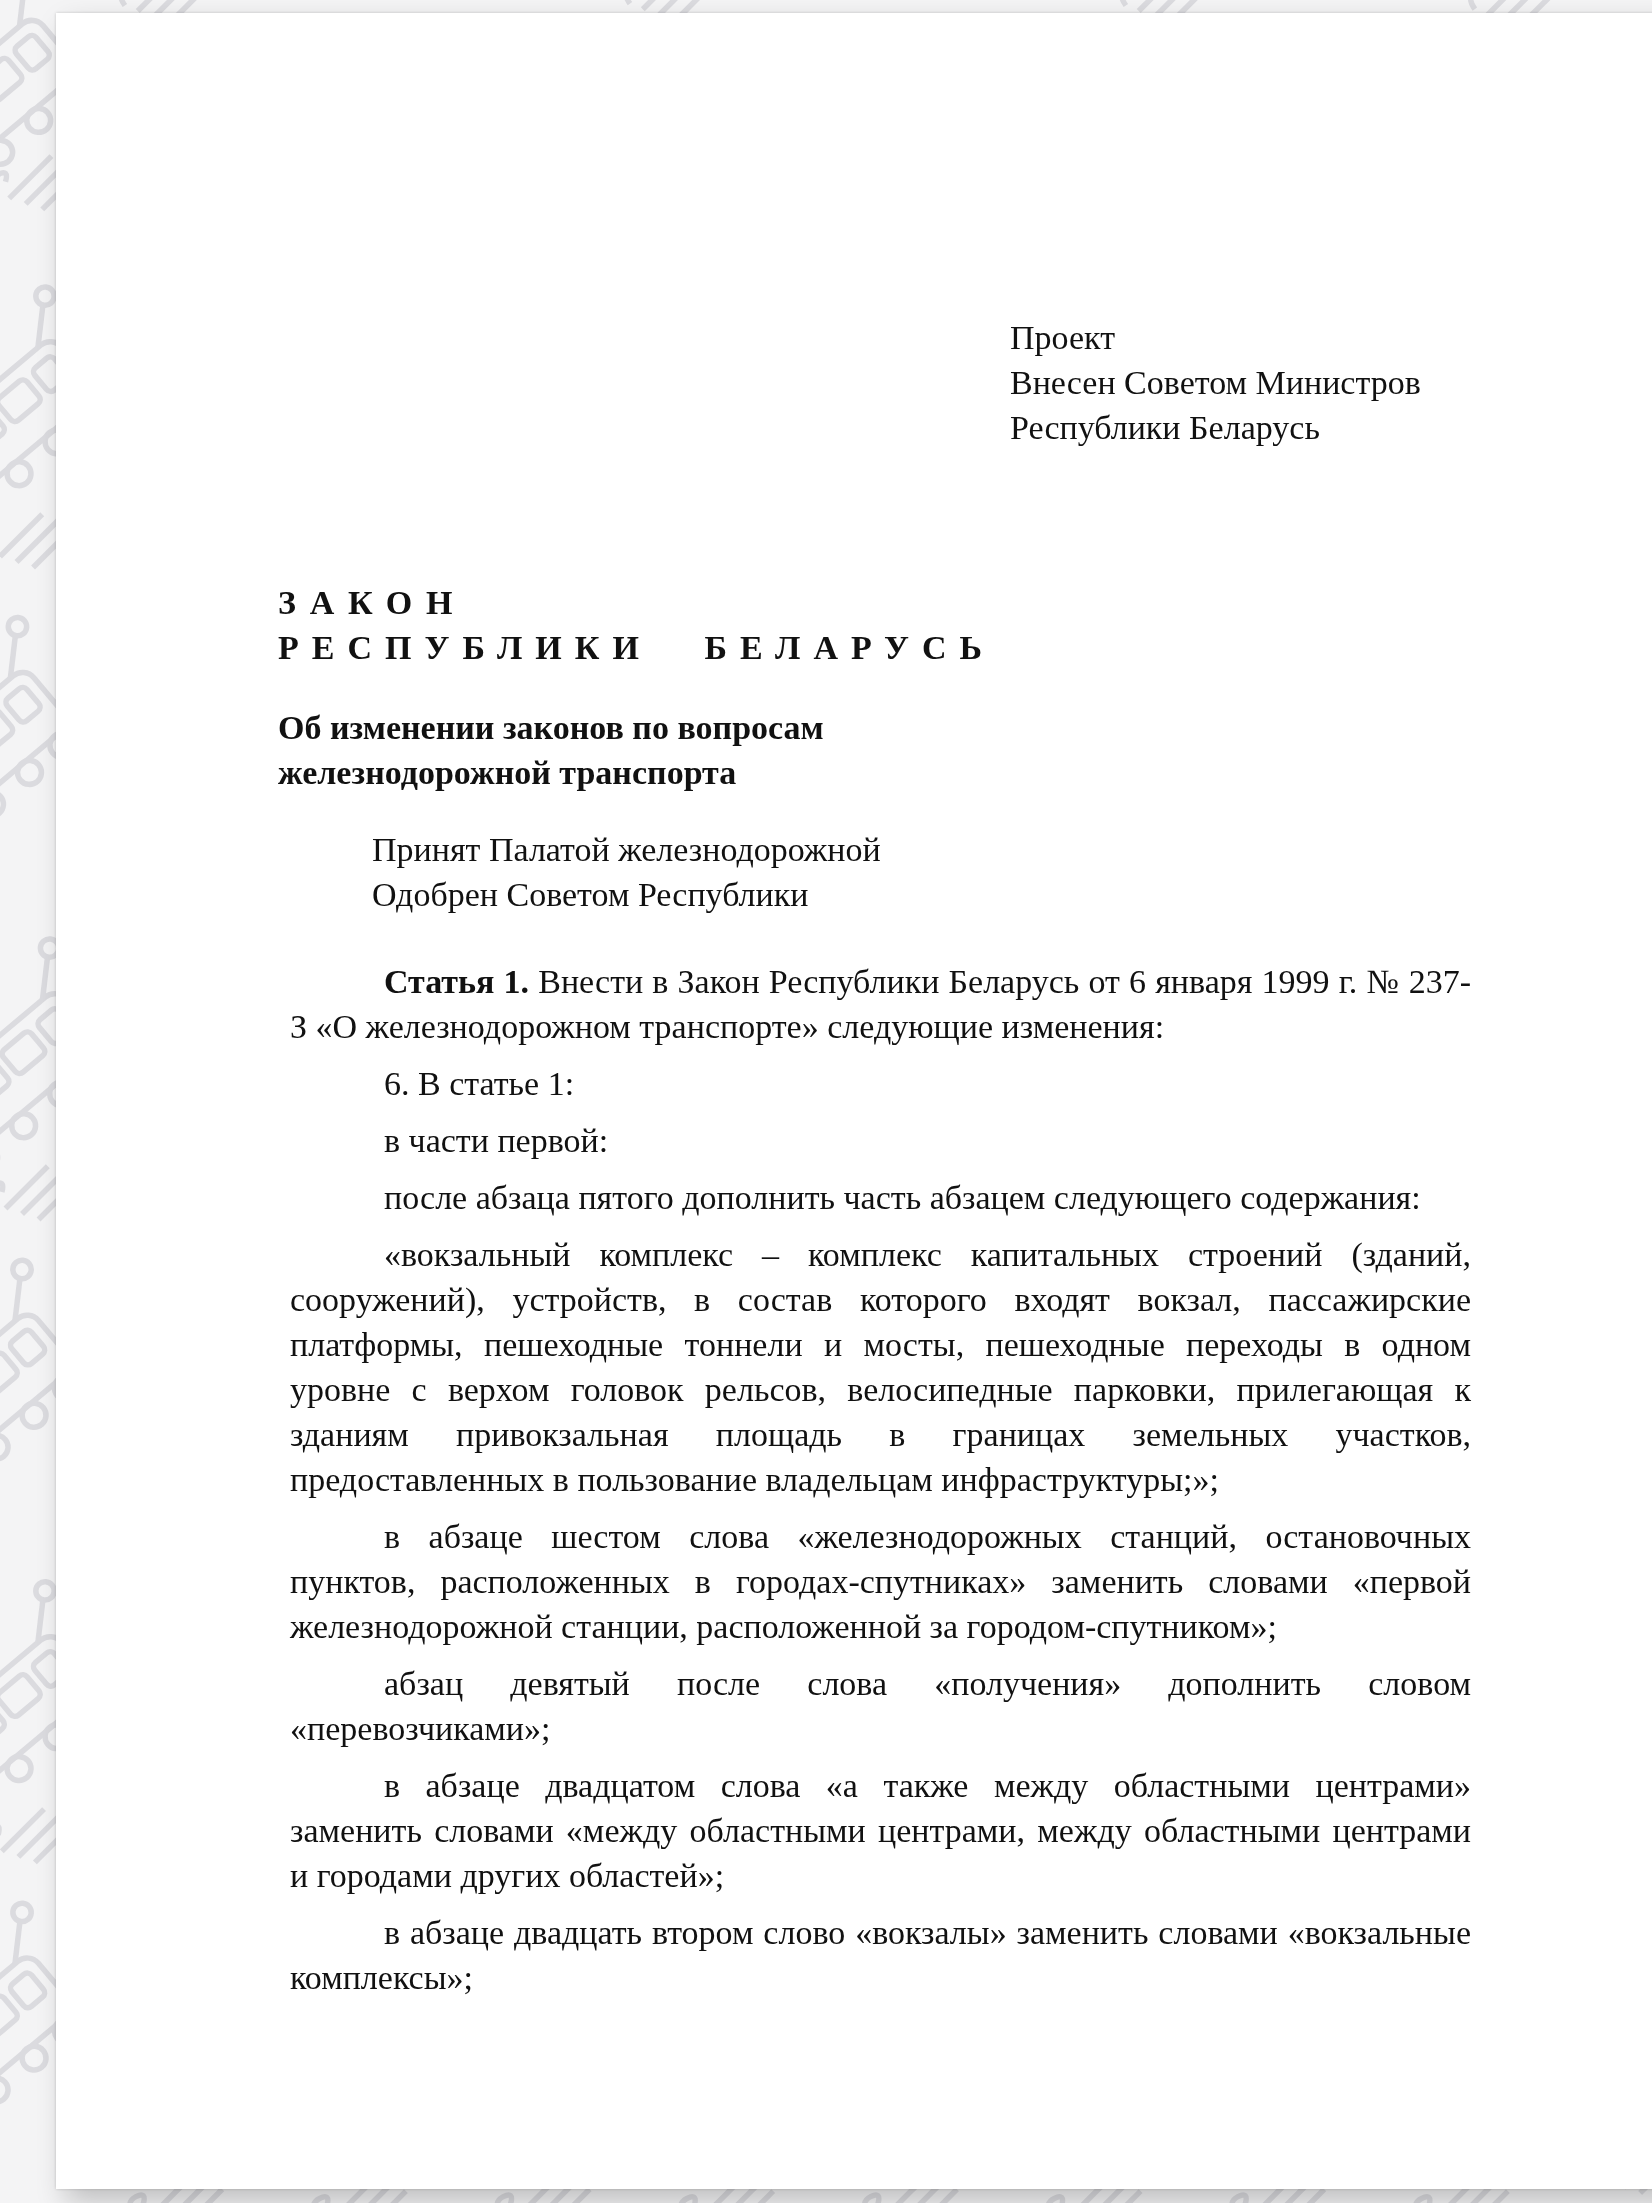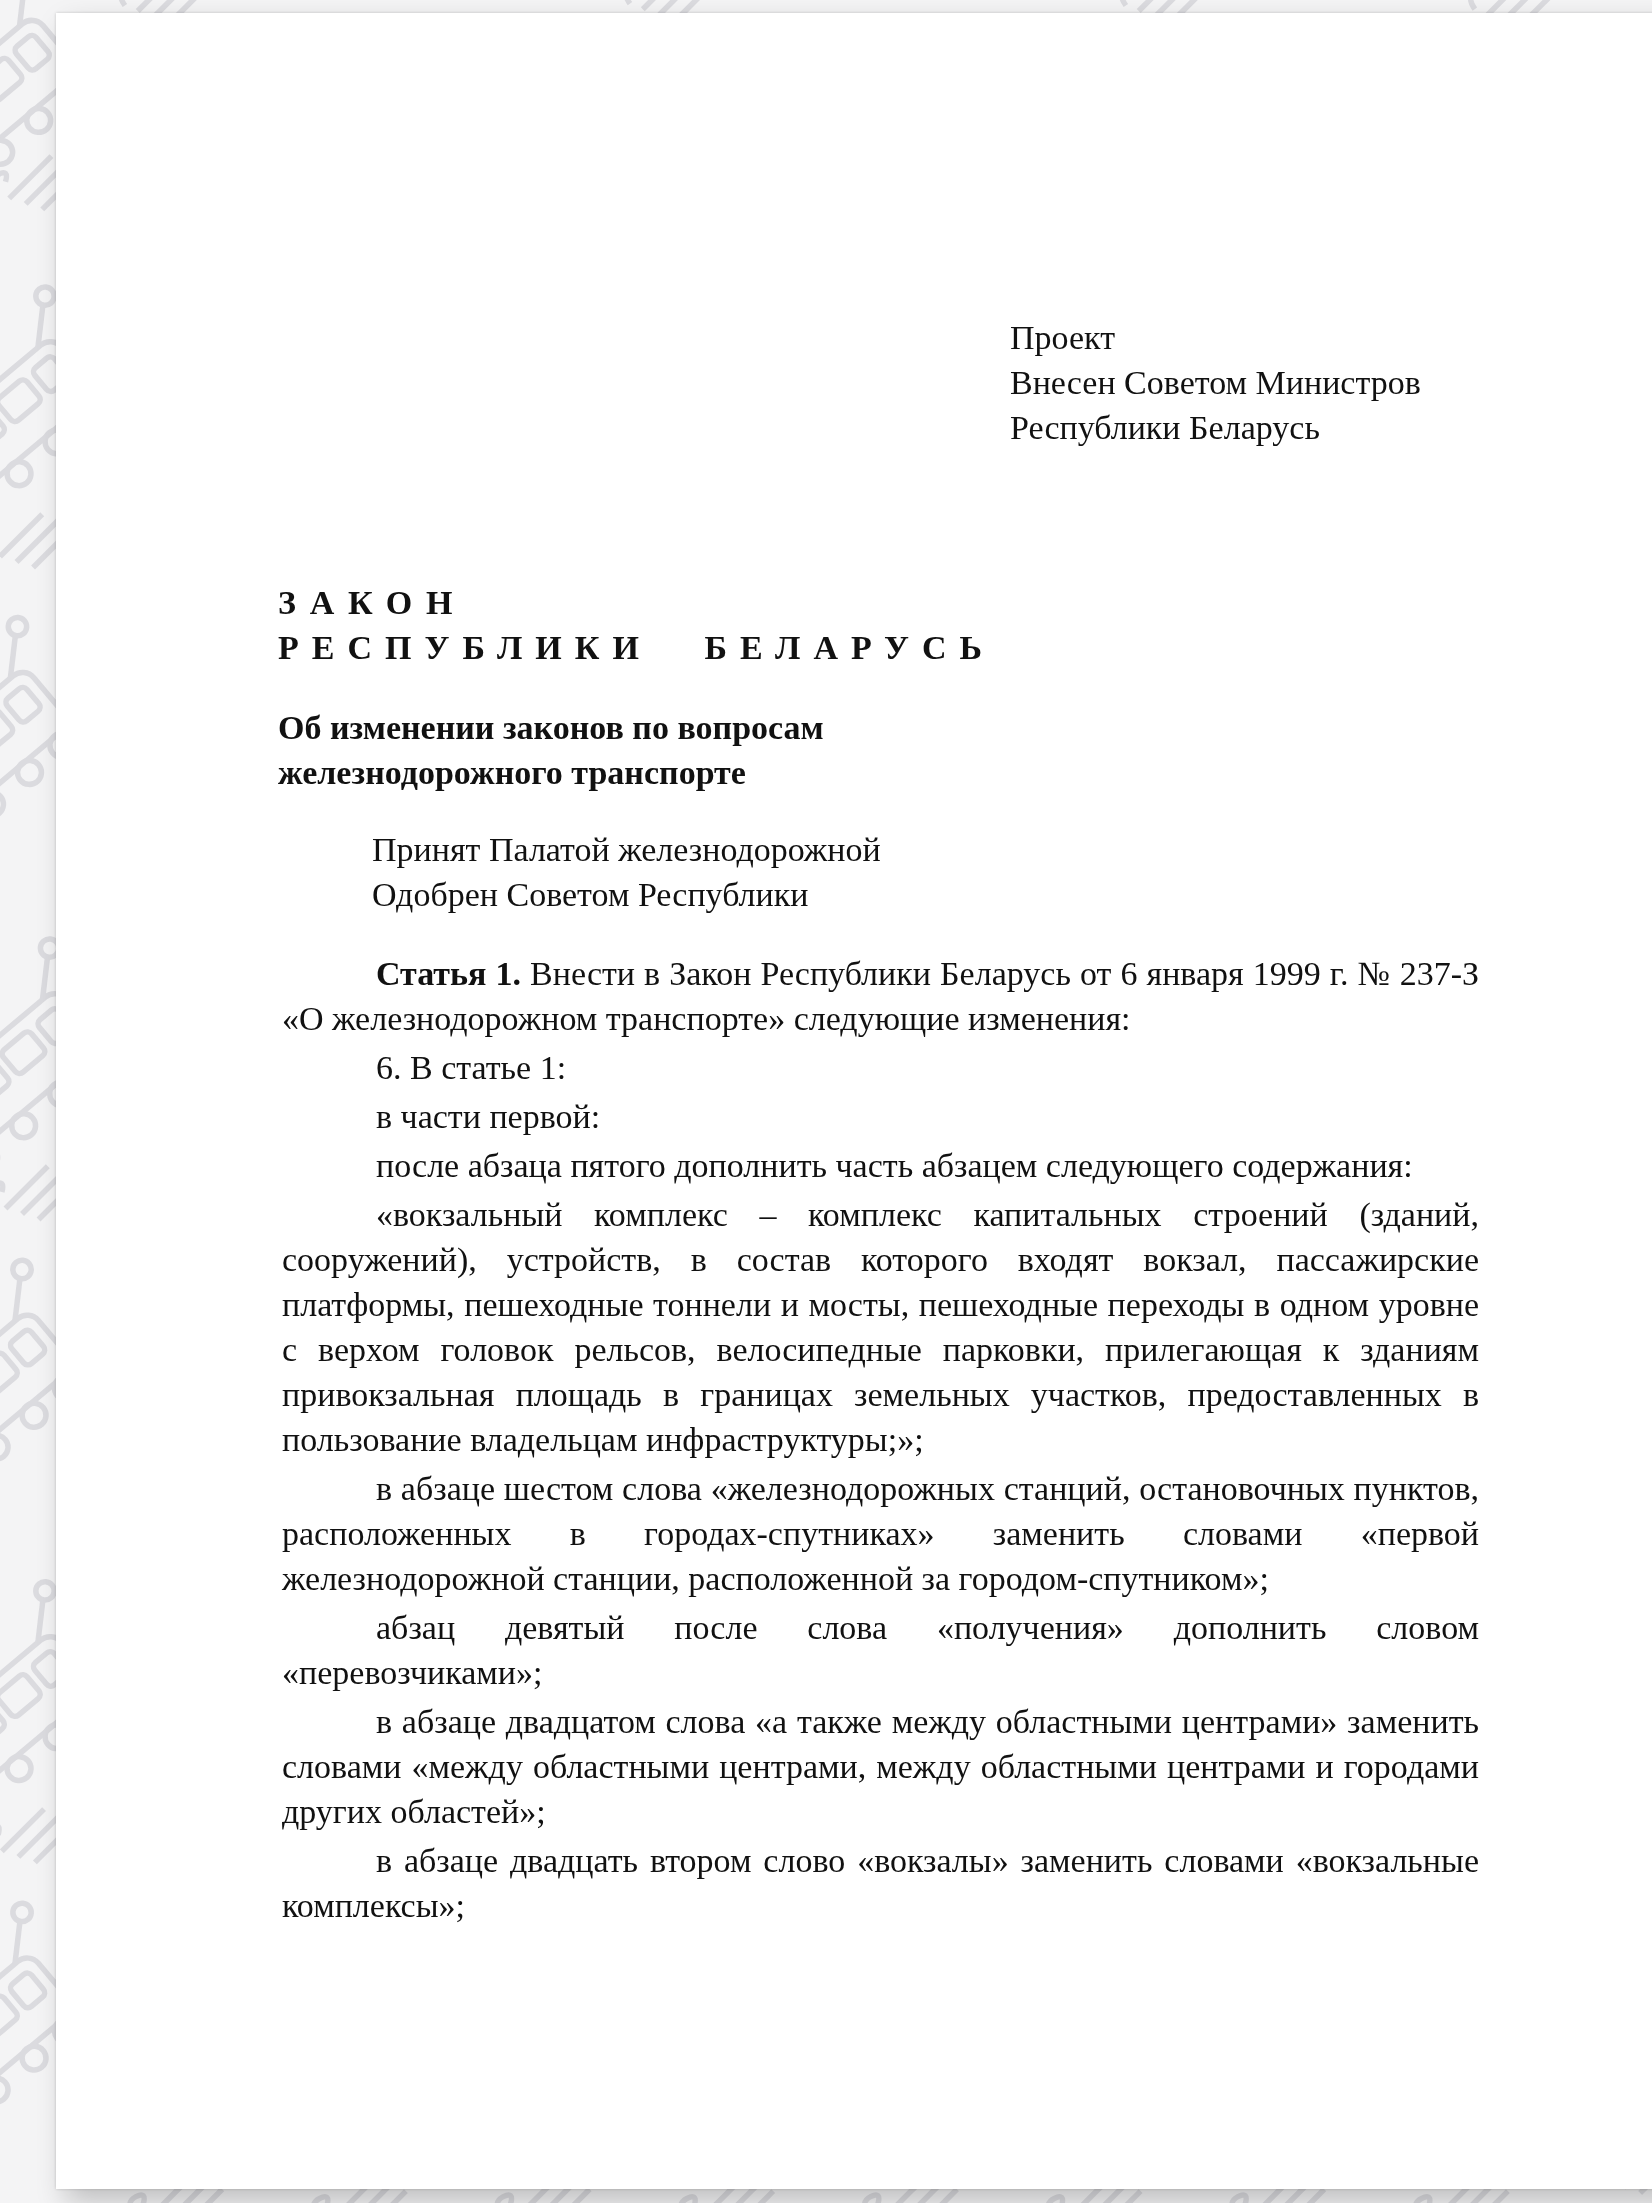--- a/index.html
+++ b/index.html
@@ -39,21 +39,21 @@
     font-weight: bold;
   }
   .accepted-block {
     position: absolute; left: 316px; top: 814px;
     white-space: nowrap;
   }
   .body-block {
     position: absolute; left: 222px; top: 934px; width: 1205px;
     text-align: justify;
   }
-  .body-block p { margin: 4px; text-indent: 94px; }
+  .body-block p { margin: 12px; text-indent: 94px; }
   .body-block b { font-weight: bold; }
 </style>
 </head>
 <body>
 
 <div class="canvas">
 
   <svg class="watermark-layer" width="1653" height="2204" viewBox="0 0 1800 2400" xmlns="http://www.w3.org/2000/svg">
     <defs>
       <g id="train" fill="none" stroke="#dbdbdf" stroke-width="6">
@@ -123,21 +123,21 @@
       <div>Проект</div>
       <div>Внесен Советом Министров</div>
       <div>Республики Беларусь</div>
     </div>
 
     <div class="law-title">
       <div class="t1">ЗАКОН</div>
       <div class="t2">РЕСПУБЛИКИ БЕЛАРУСЬ</div>
     </div>
 
-    <div class="subject-block">Об изменении законов по вопросам железнодорожного транспорте</div>
+    <div class="subject-block">Об изменении законов по вопросам железнодорожной транспорта</div>
 
     <div class="accepted-block">
       <div>Принят Палатой железнодорожной</div>
       <div>Одобрен Советом Республики</div>
     </div>
 
     <div class="body-block">
       <p><b>Статья 1.</b><span> Внести в Закон Республики Беларусь от 6 января 1999 г. № 237-З «О железнодорожном транспорте» следующие изменения:</span></p>
       <p><span>6. В статье 1:</span></p>
       <p><span>в части первой:</span></p>

